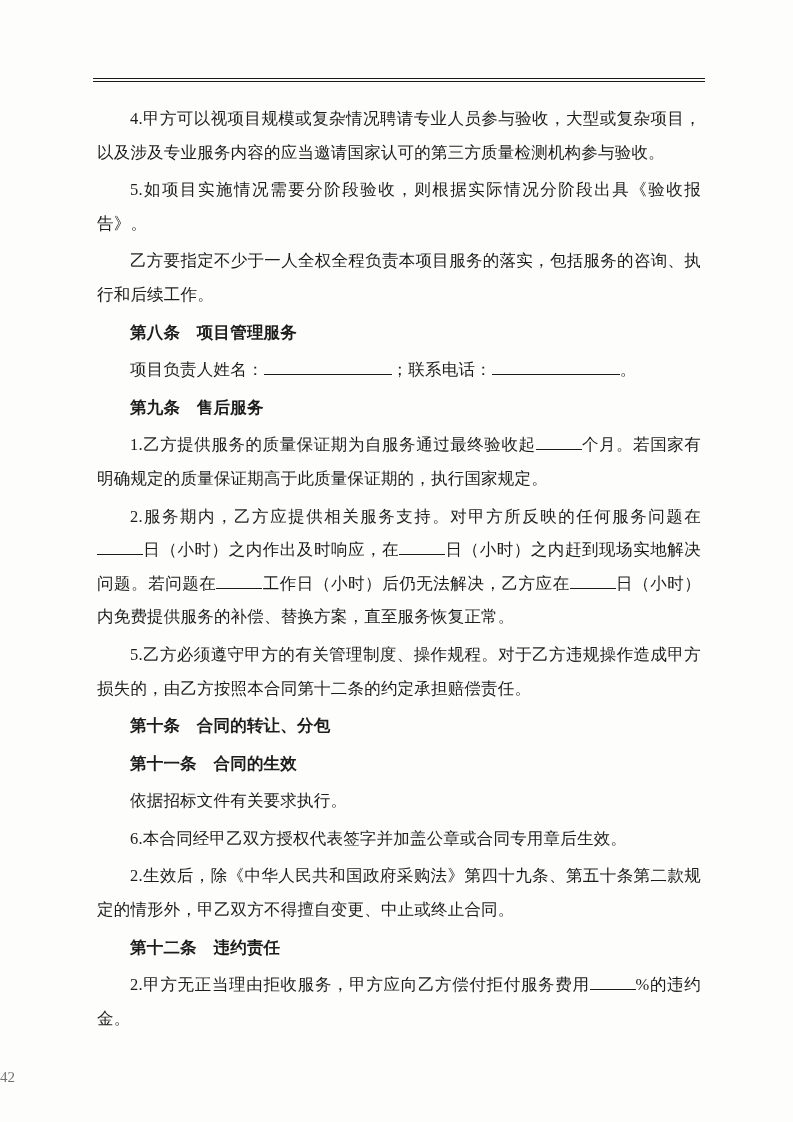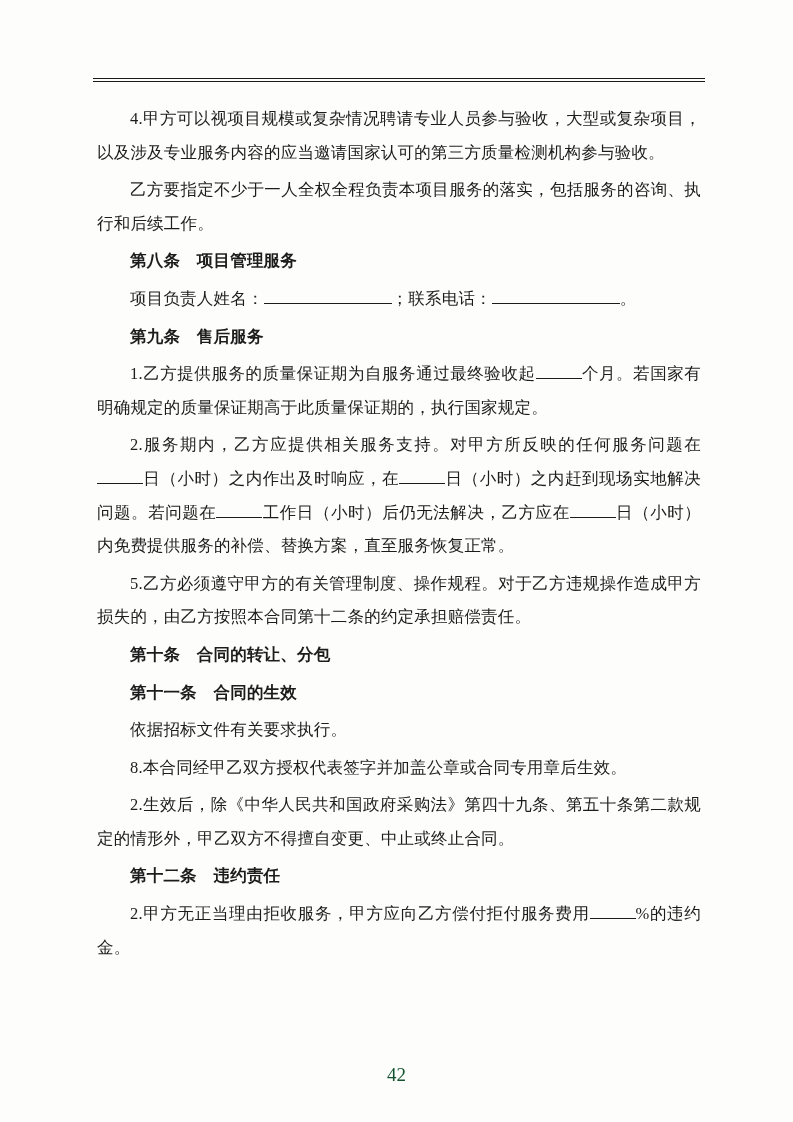--- a/index.html
+++ b/index.html
@@ -42,41 +42,41 @@
     display: inline-block;
     height: 15px;
     border-bottom: 1.2px solid #1c1c1c;
     vertical-align: baseline;
   }
   .page-number {
     position: absolute;
     left: 0;
     right: 0;
     bottom: 36px;
-    text-align: center;
-    font-size: 19px;
-    color: #14532d;
+    font-size: 15px;
+    color: #737373;
   }
 </style>
 </head>
 <body>
 
 <div class="page">
   <div class="header-rule"></div>
   <main class="content">
       <p class="para body">4.甲方可以视项目规模或复杂情况聘请专业人员参与验收，大型或复杂项目，以及涉及专业服务内容的应当邀请国家认可的第三方质量检测机构参与验收。</p>
+      <p class="para body">5.如项目实施情况需要分阶段验收，则根据实际情况分阶段出具《验收报告》。</p>
       <p class="para body">乙方要指定不少于一人全权全程负责本项目服务的落实，包括服务的咨询、执行和后续工作。</p>
       <p class="para heading">第八条　项目管理服务</p>
       <p class="para body">项目负责人姓名：<span class="blank" style="width: 128px;"></span>；联系电话：<span class="blank" style="width: 128px;"></span>。</p>
       <p class="para heading">第九条　售后服务</p>
       <p class="para body">1.乙方提供服务的质量保证期为自服务通过最终验收起<span class="blank" style="width: 46px;"></span>个月。若国家有明确规定的质量保证期高于此质量保证期的，执行国家规定。</p>
       <p class="para body">2.服务期内，乙方应提供相关服务支持。对甲方所反映的任何服务问题在<span class="blank" style="width: 46px;"></span>日（小时）之内作出及时响应，在<span class="blank" style="width: 46px;"></span>日（小时）之内赶到现场实地解决问题。若问题在<span class="blank" style="width: 46px;"></span>工作日（小时）后仍无法解决，乙方应在<span class="blank" style="width: 46px;"></span>日（小时）内免费提供服务的补偿、替换方案，直至服务恢复正常。</p>
       <p class="para body">5.乙方必须遵守甲方的有关管理制度、操作规程。对于乙方违规操作造成甲方损失的，由乙方按照本合同第十二条的约定承担赔偿责任。</p>
       <p class="para heading">第十条　合同的转让、分包</p>
       <p class="para heading">第十一条　合同的生效</p>
       <p class="para body">依据招标文件有关要求执行。</p>
-      <p class="para body">8.本合同经甲乙双方授权代表签字并加盖公章或合同专用章后生效。</p>
+      <p class="para body">6.本合同经甲乙双方授权代表签字并加盖公章或合同专用章后生效。</p>
       <p class="para body">2.生效后，除《中华人民共和国政府采购法》第四十九条、第五十条第二款规定的情形外，甲乙双方不得擅自变更、中止或终止合同。</p>
       <p class="para heading">第十二条　违约责任</p>
       <p class="para body">2.甲方无正当理由拒收服务，甲方应向乙方偿付拒付服务费用<span class="blank" style="width: 46px;"></span>%的违约金。</p>
     </main>
   <div class="page-number">42</div>
 </div>
 
 </body></html>

